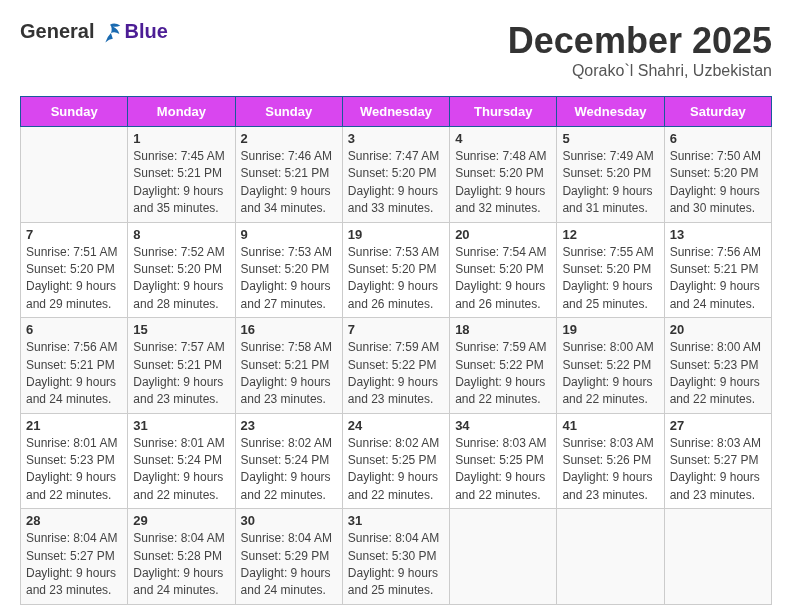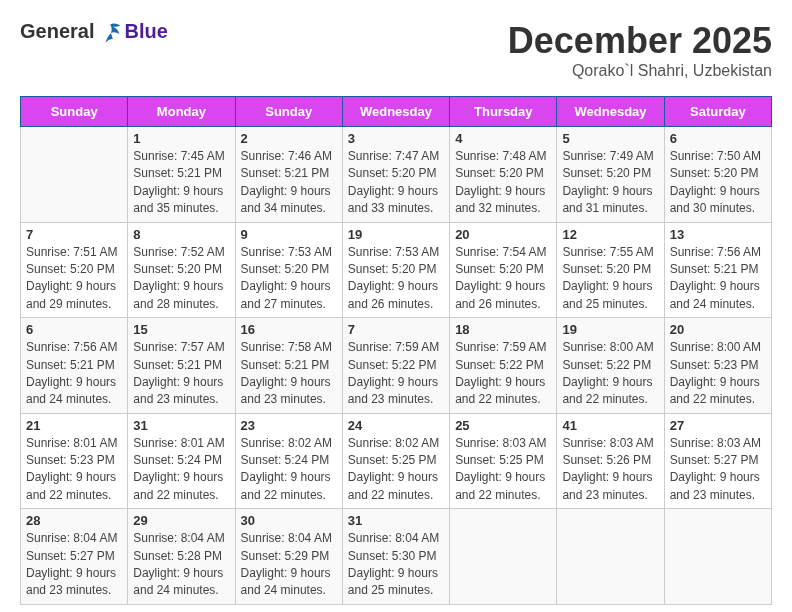--- a/index.html
+++ b/index.html
@@ -213,21 +213,21 @@
         </td>
         <td>
           <span class="day-number">23</span>
           <div class="day-info">Sunrise: 8:02 AM<br>Sunset: 5:24 PM<br>Daylight: 9 hours<br>and 22 minutes.</div>
         </td>
         <td>
           <span class="day-number">24</span>
           <div class="day-info">Sunrise: 8:02 AM<br>Sunset: 5:25 PM<br>Daylight: 9 hours<br>and 22 minutes.</div>
         </td>
         <td>
-          <span class="day-number">25</span>
+          <span class="day-number">34</span>
           <div class="day-info">Sunrise: 8:03 AM<br>Sunset: 5:25 PM<br>Daylight: 9 hours<br>and 22 minutes.</div>
         </td>
         <td>
           <span class="day-number">41</span>
           <div class="day-info">Sunrise: 8:03 AM<br>Sunset: 5:26 PM<br>Daylight: 9 hours<br>and 23 minutes.</div>
         </td>
         <td>
           <span class="day-number">27</span>
           <div class="day-info">Sunrise: 8:03 AM<br>Sunset: 5:27 PM<br>Daylight: 9 hours<br>and 23 minutes.</div>
         </td>

